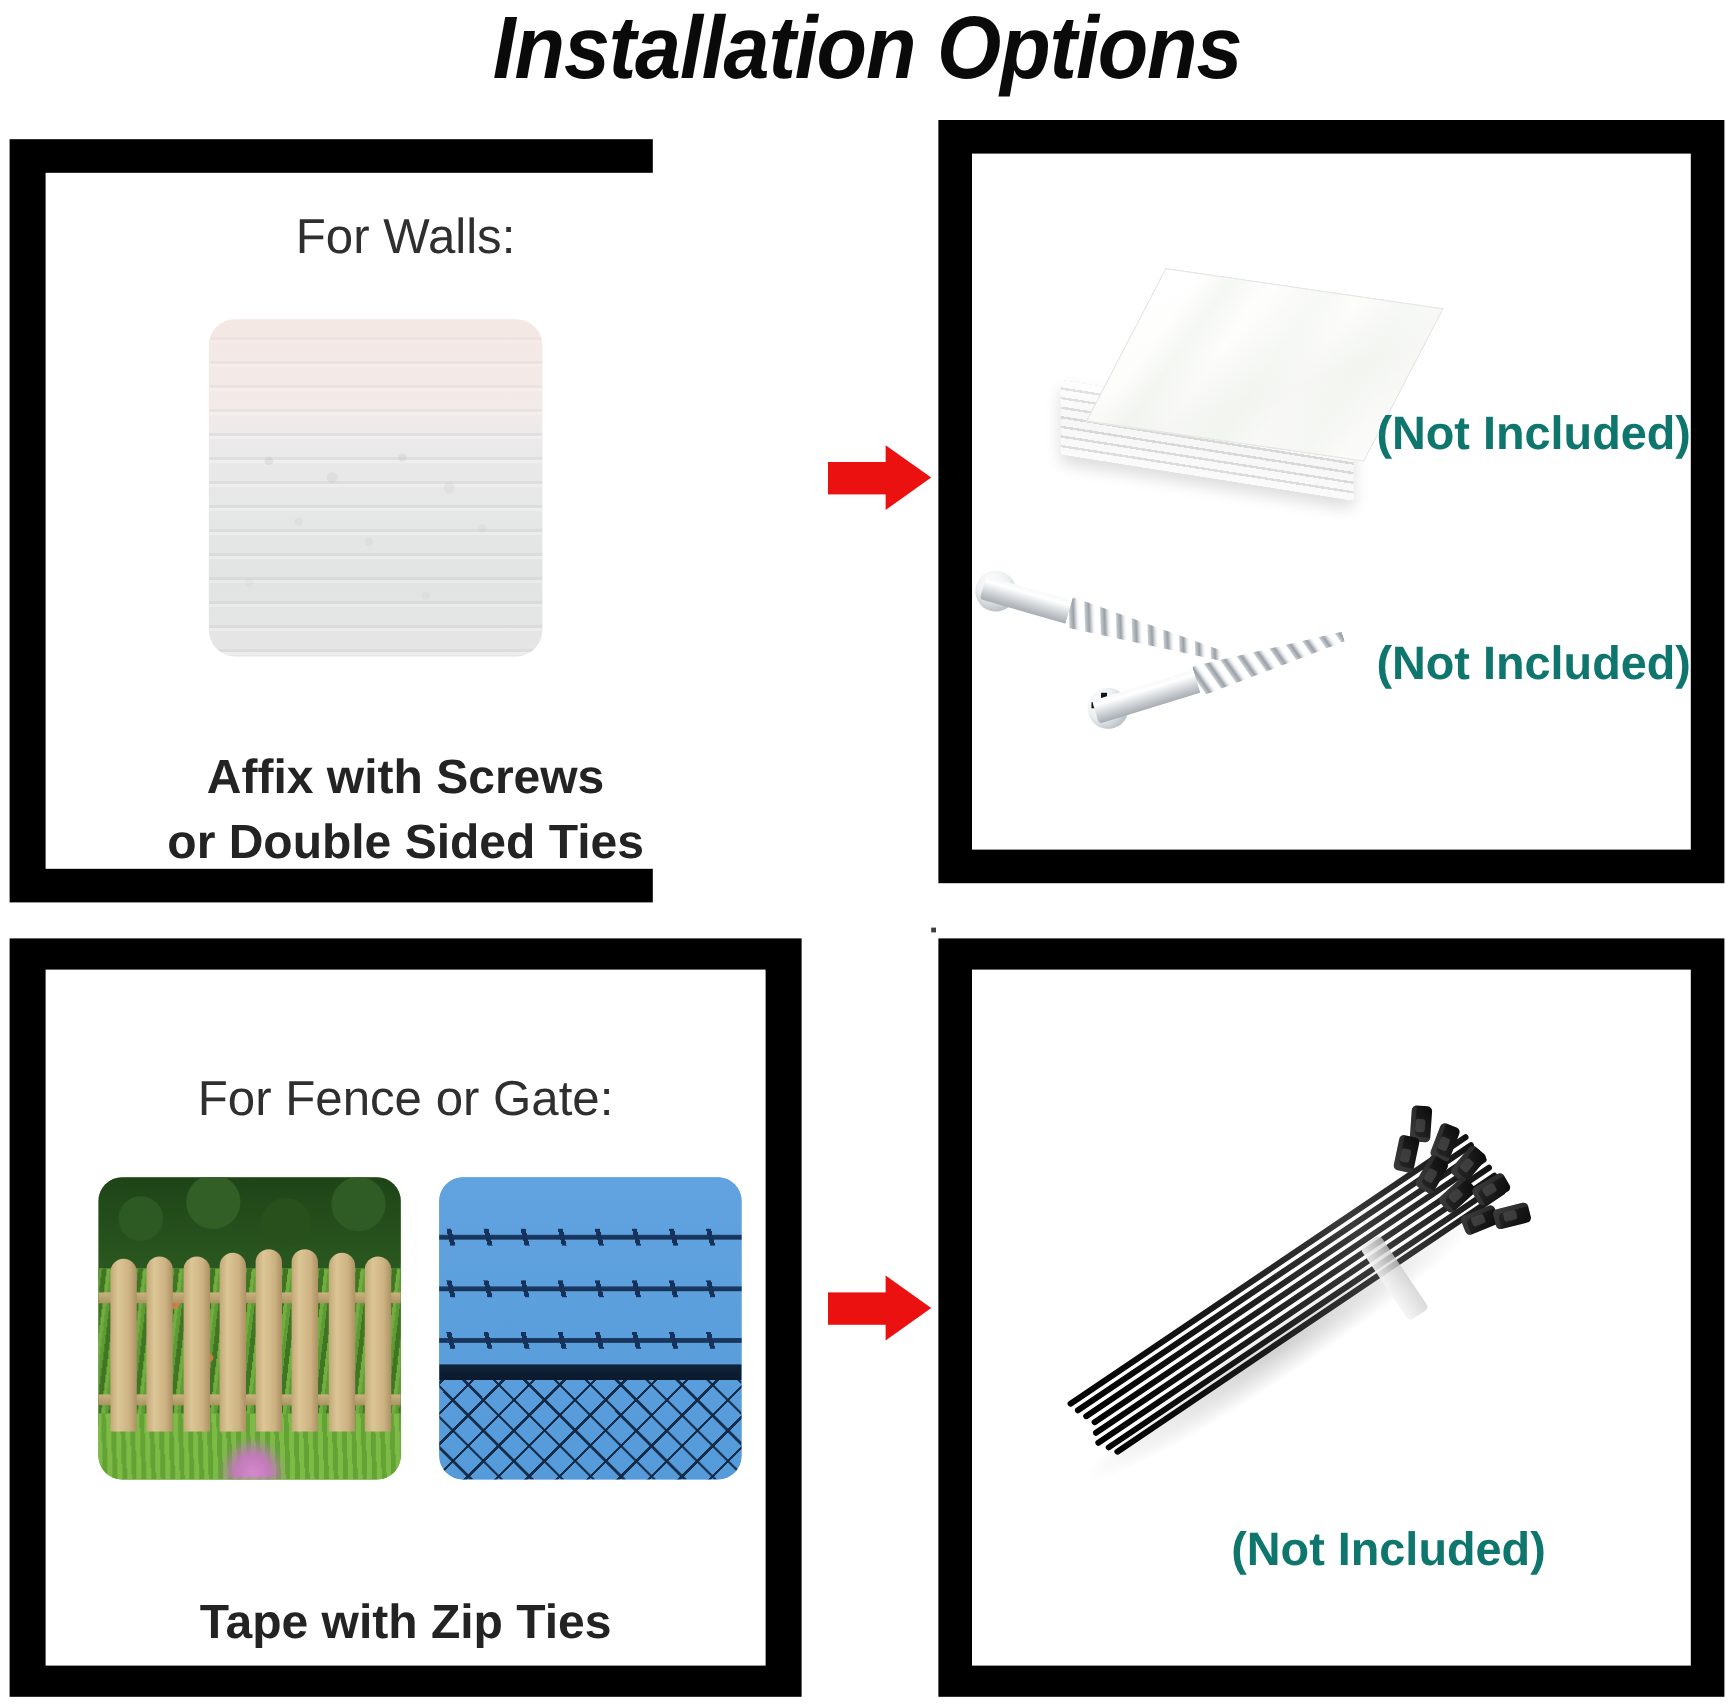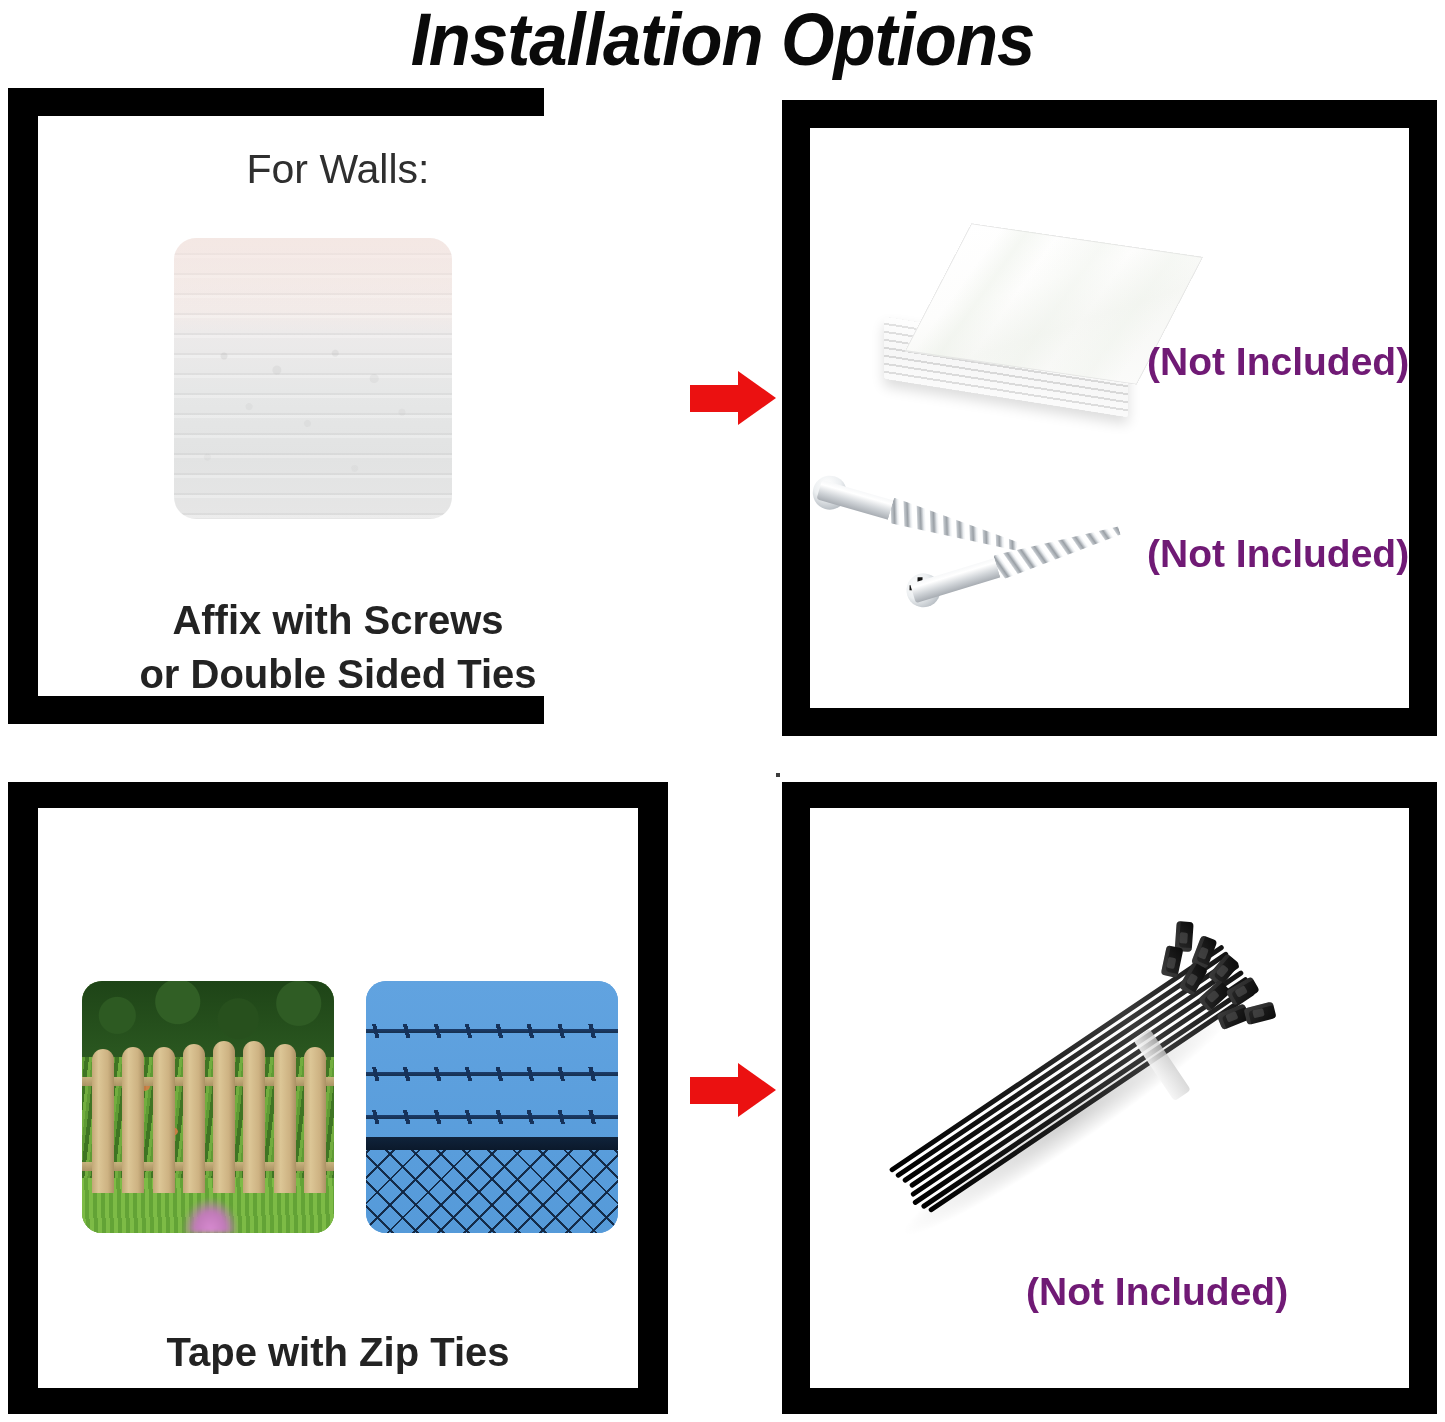--- a/index.html
+++ b/index.html
@@ -12,40 +12,40 @@
   #title{
     position:absolute;left:0;top:-4px;width:1445px;height:86px;
     display:flex;align-items:center;justify-content:center;
     font-size:74px;font-weight:700;font-style:italic;color:#0a0a0a;
     letter-spacing:-1px;transform:scaleX(.93);transform-origin:50% 50%;
     white-space:nowrap;
   }
   
   .panel{position:absolute;background:#000;box-sizing:border-box;}
   .panel .inner{position:absolute;background:#fff;overflow:hidden;}
-  #panel-walls      {left:8px;  top:88px;  width:536px; height:636px;}
+  #panel-walls      {left:8px;  top:116px;  width:536px; height:636px;}
   #panel-walls .inner      {left:30px;top:28px;width:600px;height:580px;}
   #panel-wall-hw    {left:782px;top:100px; width:655px; height:636px;}
   #panel-wall-hw .inner    {left:28px;top:28px;width:599px;height:580px;}
   #panel-fence      {left:8px;  top:782px;  width:660px; height:632px;}
   #panel-fence .inner      {left:30px;top:26px;width:600px;height:580px;}
   #panel-fence-hw   {left:782px;top:782px; width:655px; height:632px;}
   #panel-fence-hw .inner   {left:28px;top:26px;width:599px;height:580px;}
 
   
   .panel-heading{
     position:absolute;left:0;width:100%;text-align:center;
     font-size:41px;font-weight:500;color:#2f2f2f;white-space:nowrap;
   }
   .caption{
     position:absolute;left:0;width:100%;text-align:center;
     font-size:40px;font-weight:700;color:#232323;white-space:nowrap;
   }
   .note{
-    position:absolute;font-size:39px;font-weight:700;color:#701a75;white-space:nowrap;
+    position:absolute;font-size:39px;font-weight:700;color:#0f766e;white-space:nowrap;
   }
 
   
   .arrow{position:absolute;}
   .arrow .shaft{position:absolute;left:0;top:14px;width:52px;height:27px;background:#EB1111;}
   .arrow .head{
     position:absolute;left:48px;top:0;width:0;height:0;
     border-top:27px solid transparent;border-bottom:27px solid transparent;
     border-left:38px solid #EB1111;
   }
@@ -298,20 +298,21 @@
       <div class="threads"></div>
     </div>
 
     <div class="note" style="left:337px;top:404px;">(Not Included)</div>
   </div>
 </div>
 
 <div class="panel" id="panel-fence">
   <div class="inner">
 
+    <div class="panel-heading" style="top:84px;">For Fence or Gate:</div>
 
     <div class="photo" id="photo-picket" style="left:44px;top:173px;">
       <div class="hedge"></div>
       <div class="foliage"></div>
       <div class="bloom" style="left:22%;top:40%;"></div>
       <div class="bloom" style="left:52%;top:46%;"></div>
       <div class="bloom" style="left:78%;top:38%;"></div>
       <div class="bloom" style="left:33%;top:58%;"></div>
       <div class="lawn"></div>
       <div class="path"></div>

